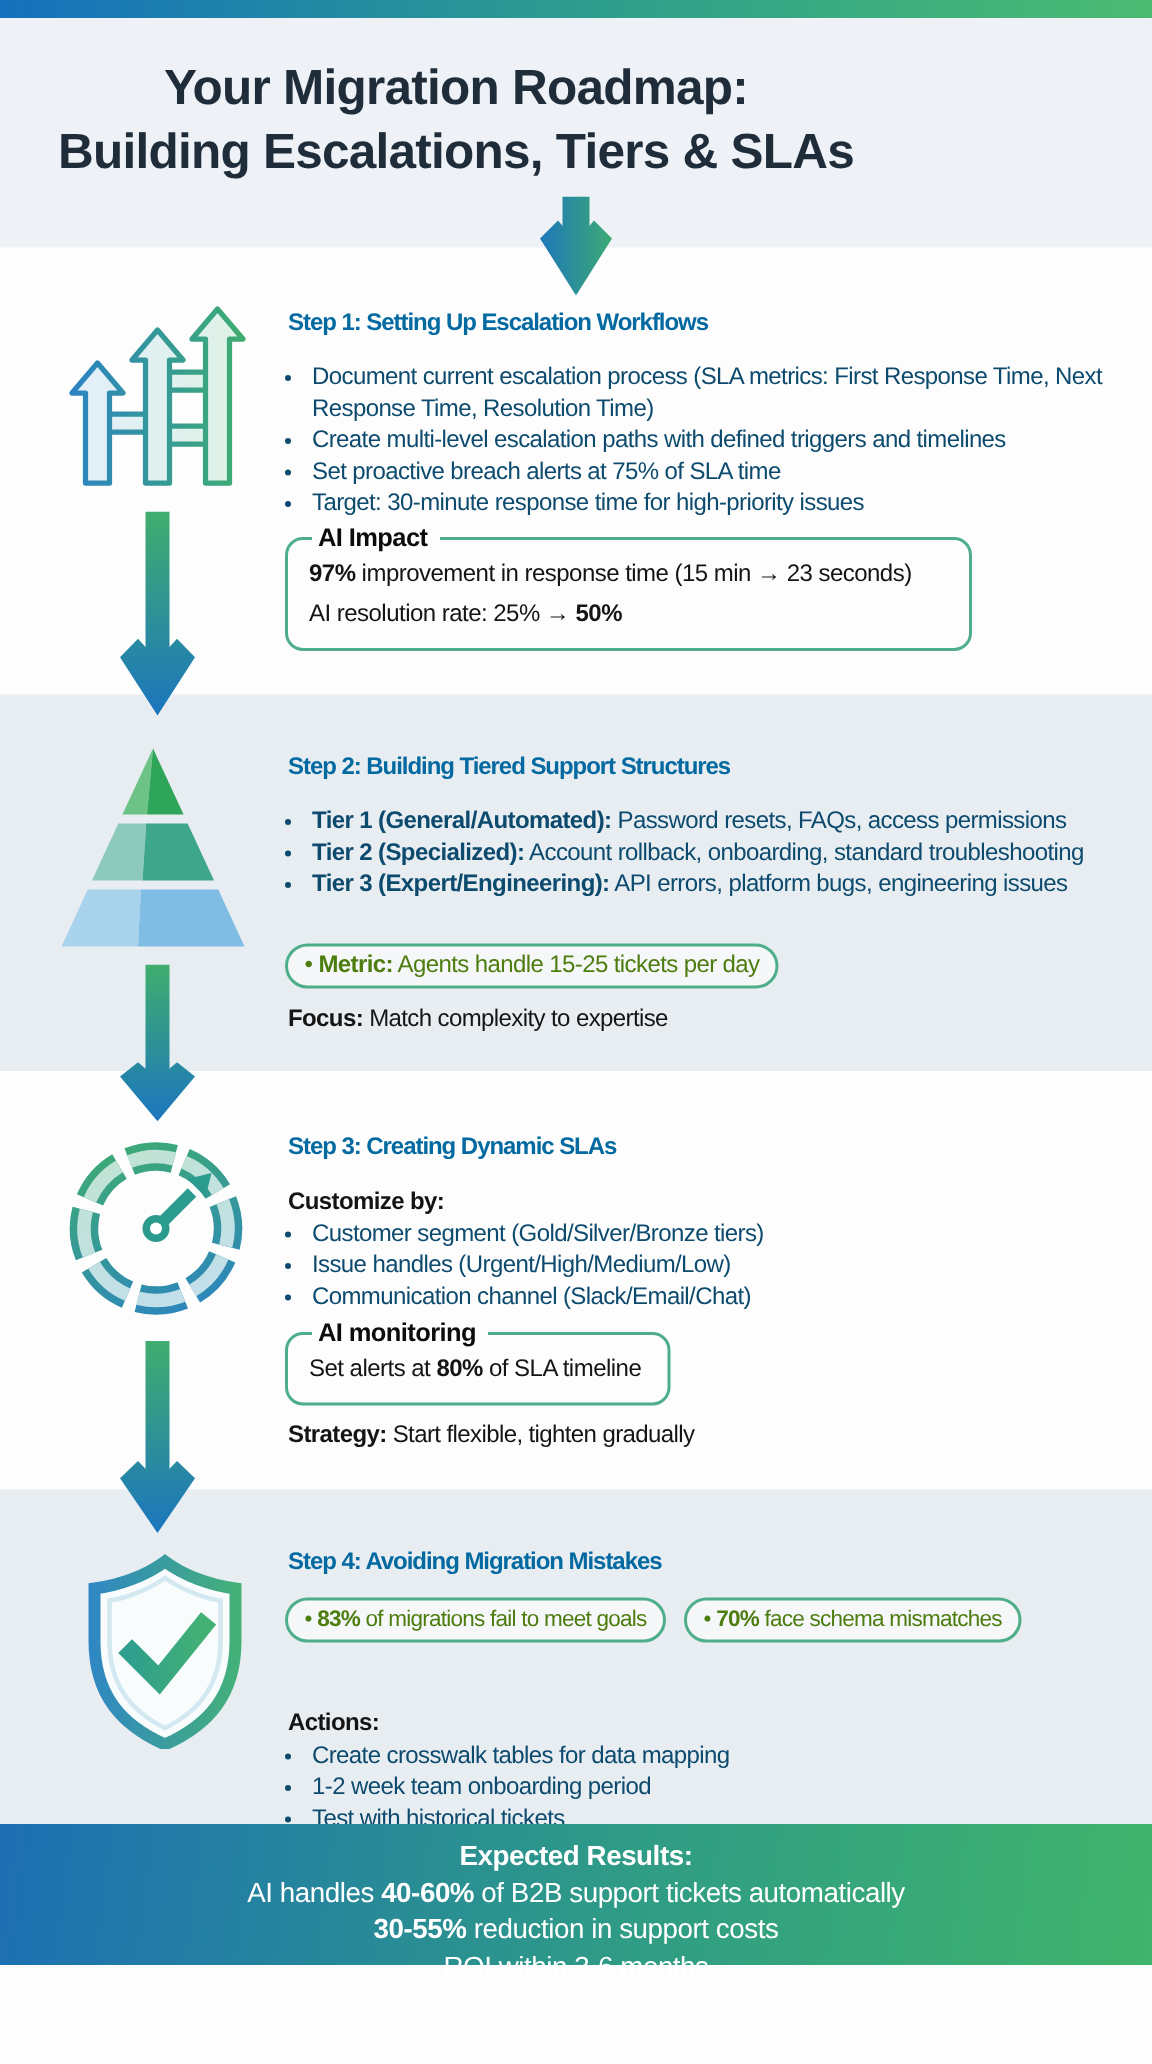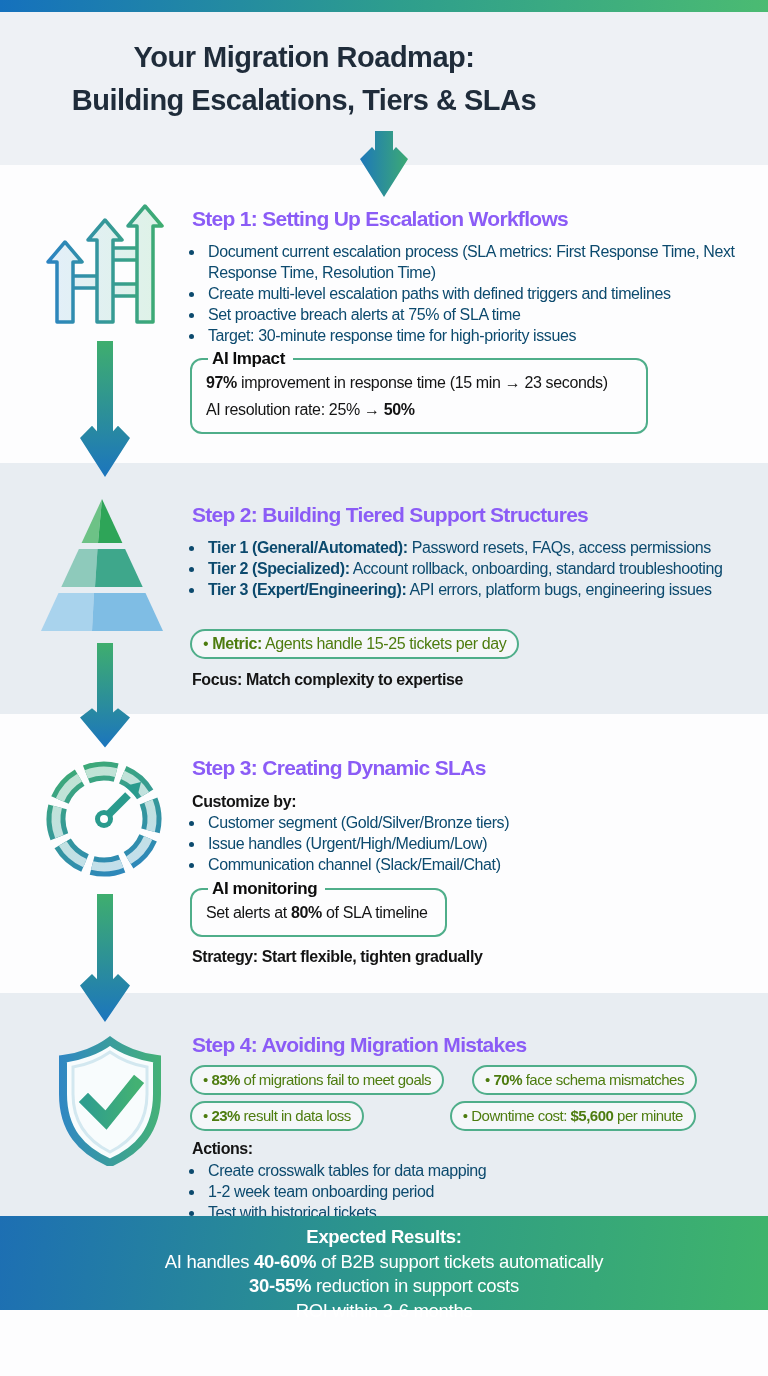--- a/index.html
+++ b/index.html
@@ -13,48 +13,48 @@
 
   .topbar { left:0; top:0; width:768px; height:12px;
     background: linear-gradient(90deg,#1571bd,#2e9e8d 52%,#4bbb72); }
   .header-band { left:0; top:12px; width:768px; height:153px; background:#eef1f5; }
   .band { left:0; width:768px; background:#e8edf2; }
   .band2 { top:463px; height:251px; }
   .band4 { top:993px; height:265px; }
 
   .page-title {
     left:0; top:36px; width:608px; margin:0; text-align:center;
-    font-size:29px; line-height:43px; font-weight:bold; letter-spacing:-0.5px;
+    font-size:33px; line-height:43px; font-weight:bold; letter-spacing:-0.5px;
     color:#1f2c3a;
   }
 
-  .step-title { margin:0; font-size:21px; font-weight:bold; letter-spacing:-0.7px; color:#8b5cf6; }
+  .step-title { margin:0; font-size:16px; font-weight:bold; letter-spacing:-0.7px; color:#0369a1; }
   .body-text { font-size:16px; letter-spacing:-0.4px; line-height:21px; color:#0c4a6e; }
   ul.blist { margin:0; padding-left:15px; list-style:disc; }
   ul.blist li { padding-left:3px; }
 
   fieldset.callout {
     border:2px solid #4fae8a; border-radius:12px; margin:0;
     padding:0 18px 9px 14px; background:transparent;
   }
   .callout legend {
     font-size:17px; font-weight:bold; letter-spacing:-0.4px; color:#0c0c0c;
     padding:0 8px 0 4px; margin-left:2px;
   }
   .callout .cline { font-size:16px; letter-spacing:-0.35px; line-height:27px; color:#141414; }
 
   .pill {
     display:inline-block; border:2px solid #4fae8a; border-radius:15px;
     padding:3px 11px; font-size:15px; letter-spacing:-0.5px; line-height:20px;
     background:rgba(255,255,255,0.55); white-space:nowrap; color:#4d7c0f;
   }
   .pill::before { content:"• "; }
-  .pill-row { display:flex; gap:28px; }
-
-  .lead-line { font-size:16px; letter-spacing:-0.4px; line-height:21px; color:#141414;font-weight:bold; }
+  .pill-row { display:flex; gap:12px; }
+
+  .lead-line { font-size:16px; letter-spacing:-0.4px; line-height:21px; color:#141414; }
 
   .footer {
     left:0; top:1216px; width:768px; height:94px; text-align:center; color:#ffffff;
     background: linear-gradient(97deg,#1d6fb3,#2f9c85 55%,#3fb46b);
     padding-top:9px;
   }
   .footer .fline { font-size:18.5px; letter-spacing:-0.3px; line-height:24.5px; }
   .footer .ftitle { font-weight:bold; }
 </style>
 </head>
@@ -237,24 +237,20 @@
     <polyline points="38,66 56,84 85,48" fill="none" stroke="url(#gcheck)" stroke-width="13" stroke-linecap="square"></polyline>
   </svg>
 
   <h2 class="abs step-title" style="left:192px;top:1033px">Step 4: Avoiding Migration Mistakes</h2>
 
   <div class="abs" style="left:190px;top:1065px;width:572px">
     <div class="pill-row">
       <div class="pill"><span></span><b>83%</b><span> of migrations fail to meet goals</span></div>
       <div class="pill"><span></span><b>70%</b><span> face schema mismatches</span></div>
     </div>
-    <div class="pill-row" style="margin-top:6px">
-      <div class="pill"><span></span><b>23%</b><span> result in data loss</span></div>
-      <div class="pill" style="margin-left:58px"><span>Downtime cost: </span><b>$5,600</b><span> per minute</span></div>
-    </div>
   </div>
 
   <div class="abs lead-line" style="left:192px;top:1138px;font-weight:bold">Actions:</div>
 
   <ul class="abs blist body-text" style="left:190px;top:1160px;width:556px">
     <li>Create crosswalk tables for data mapping</li>
     <li>1-2 week team onboarding period</li>
     <li>Test with historical tickets</li>
     <li>Define rollback triggers</li>
   </ul>

